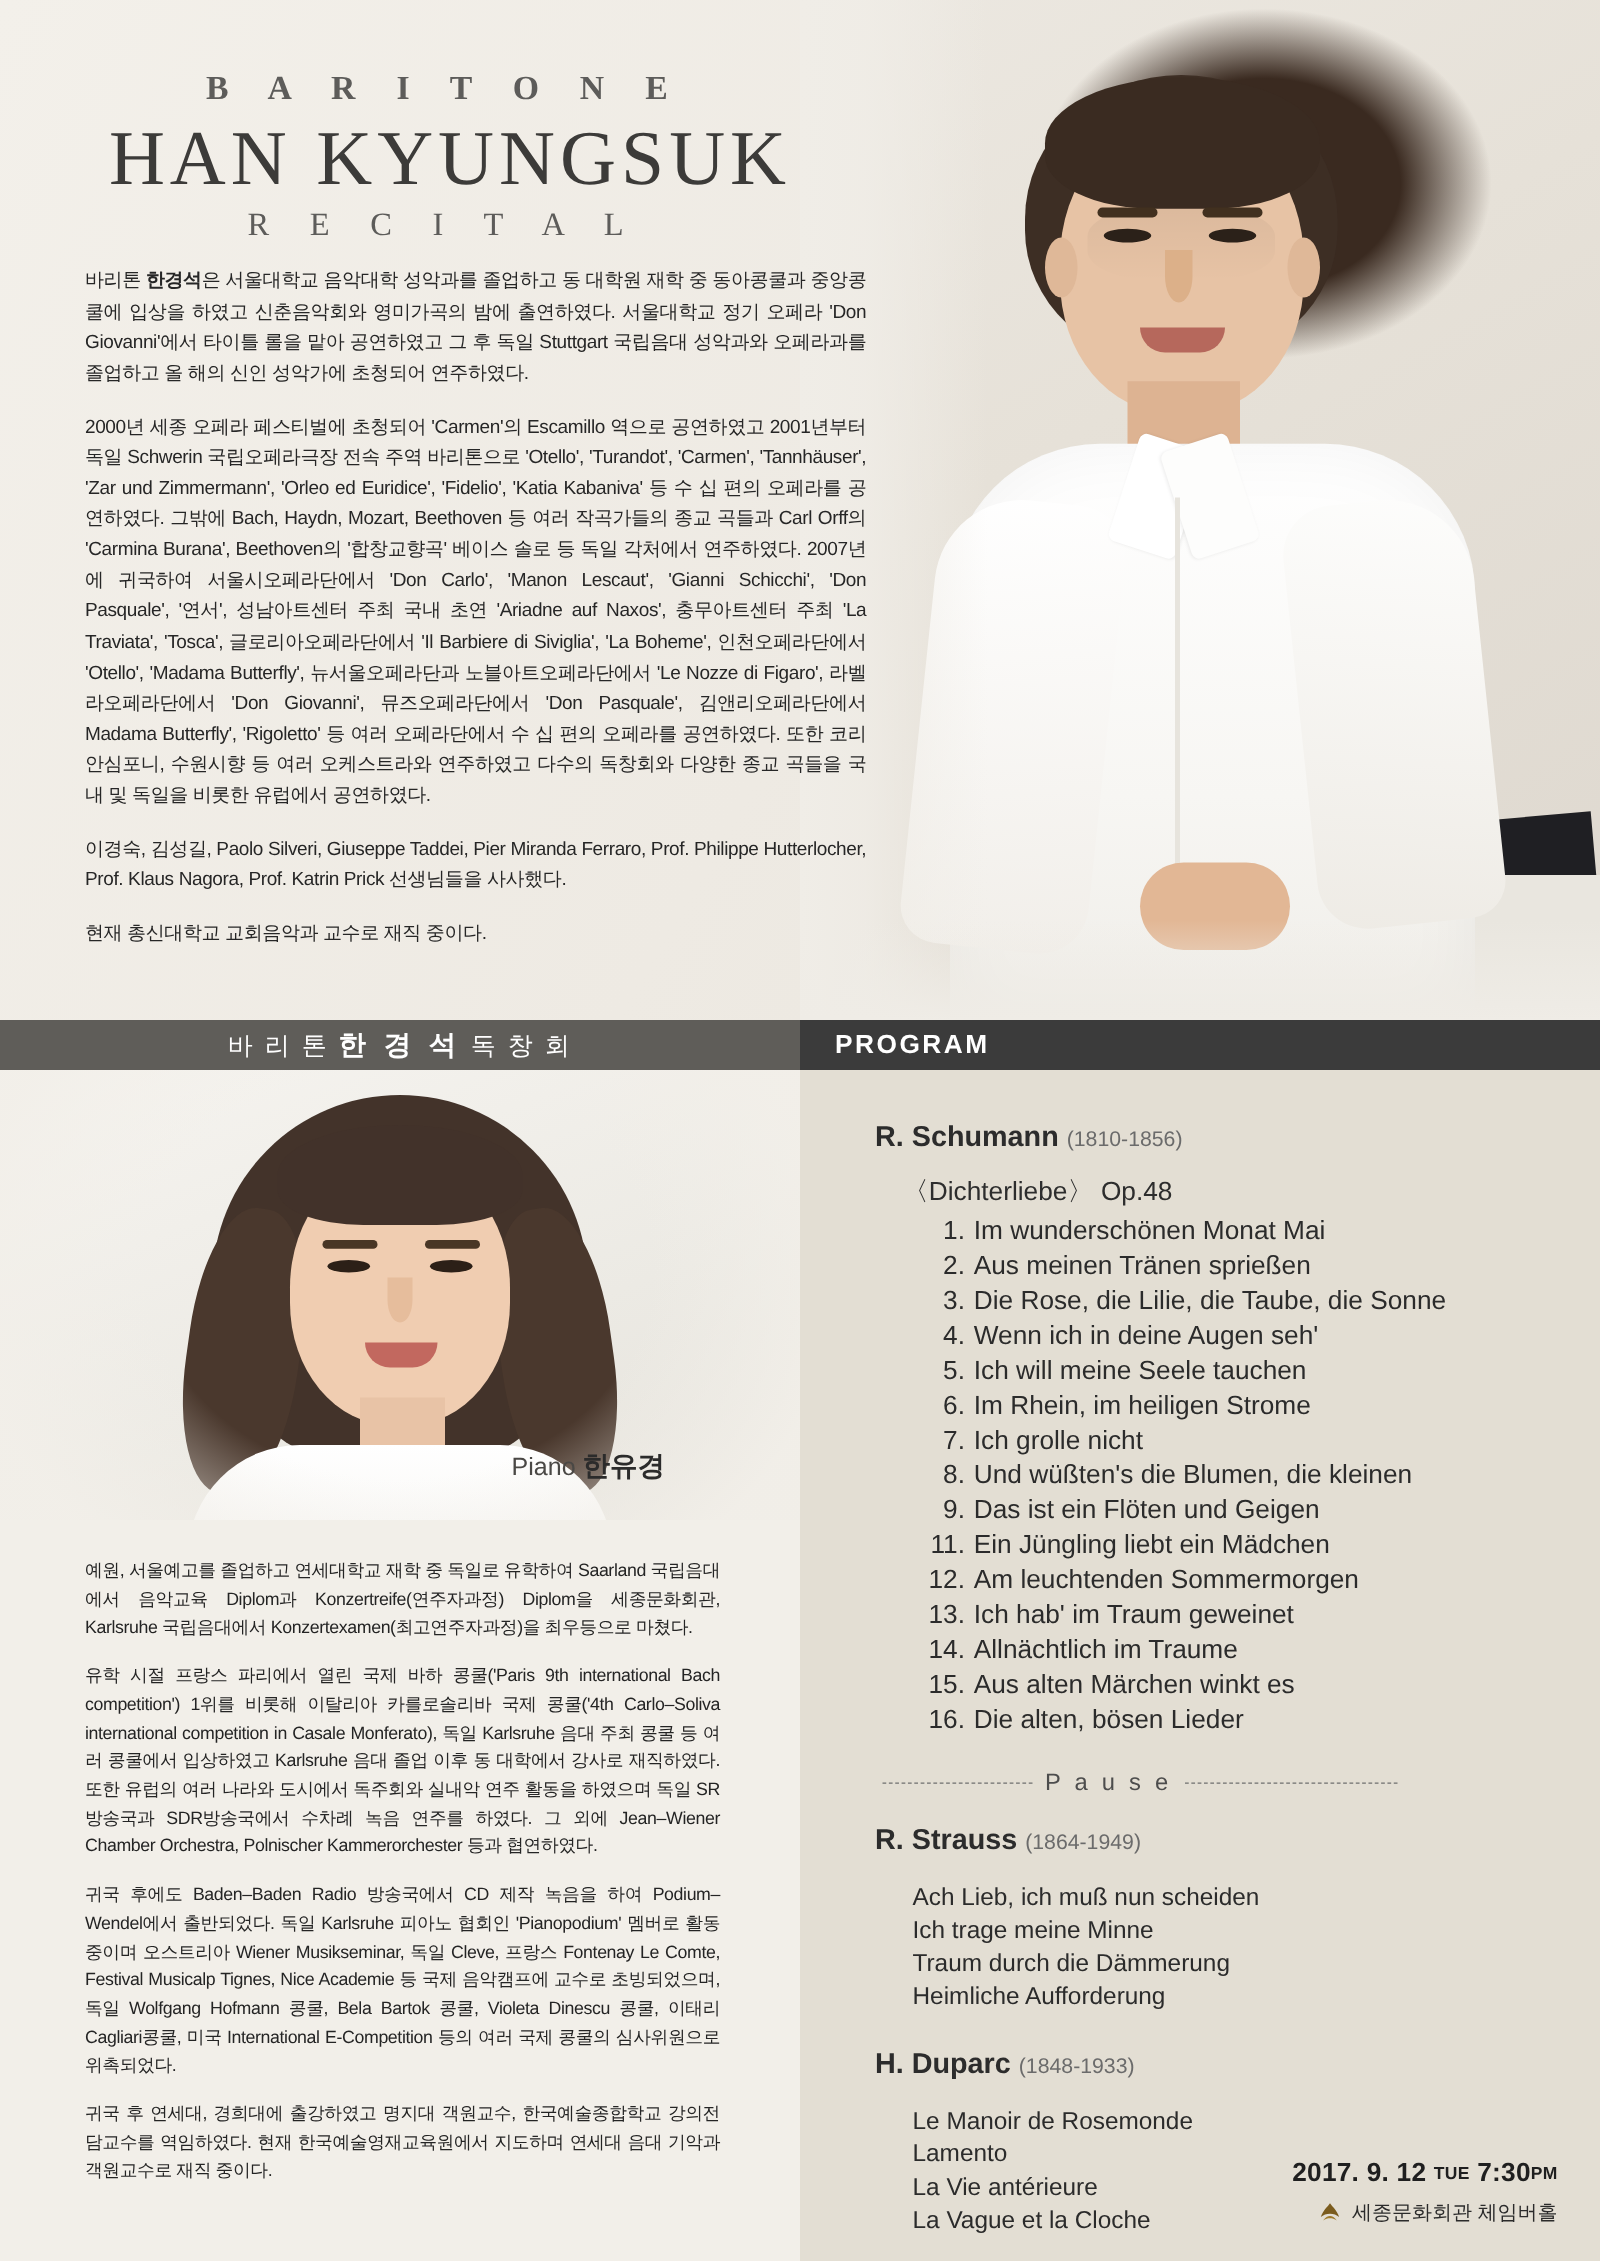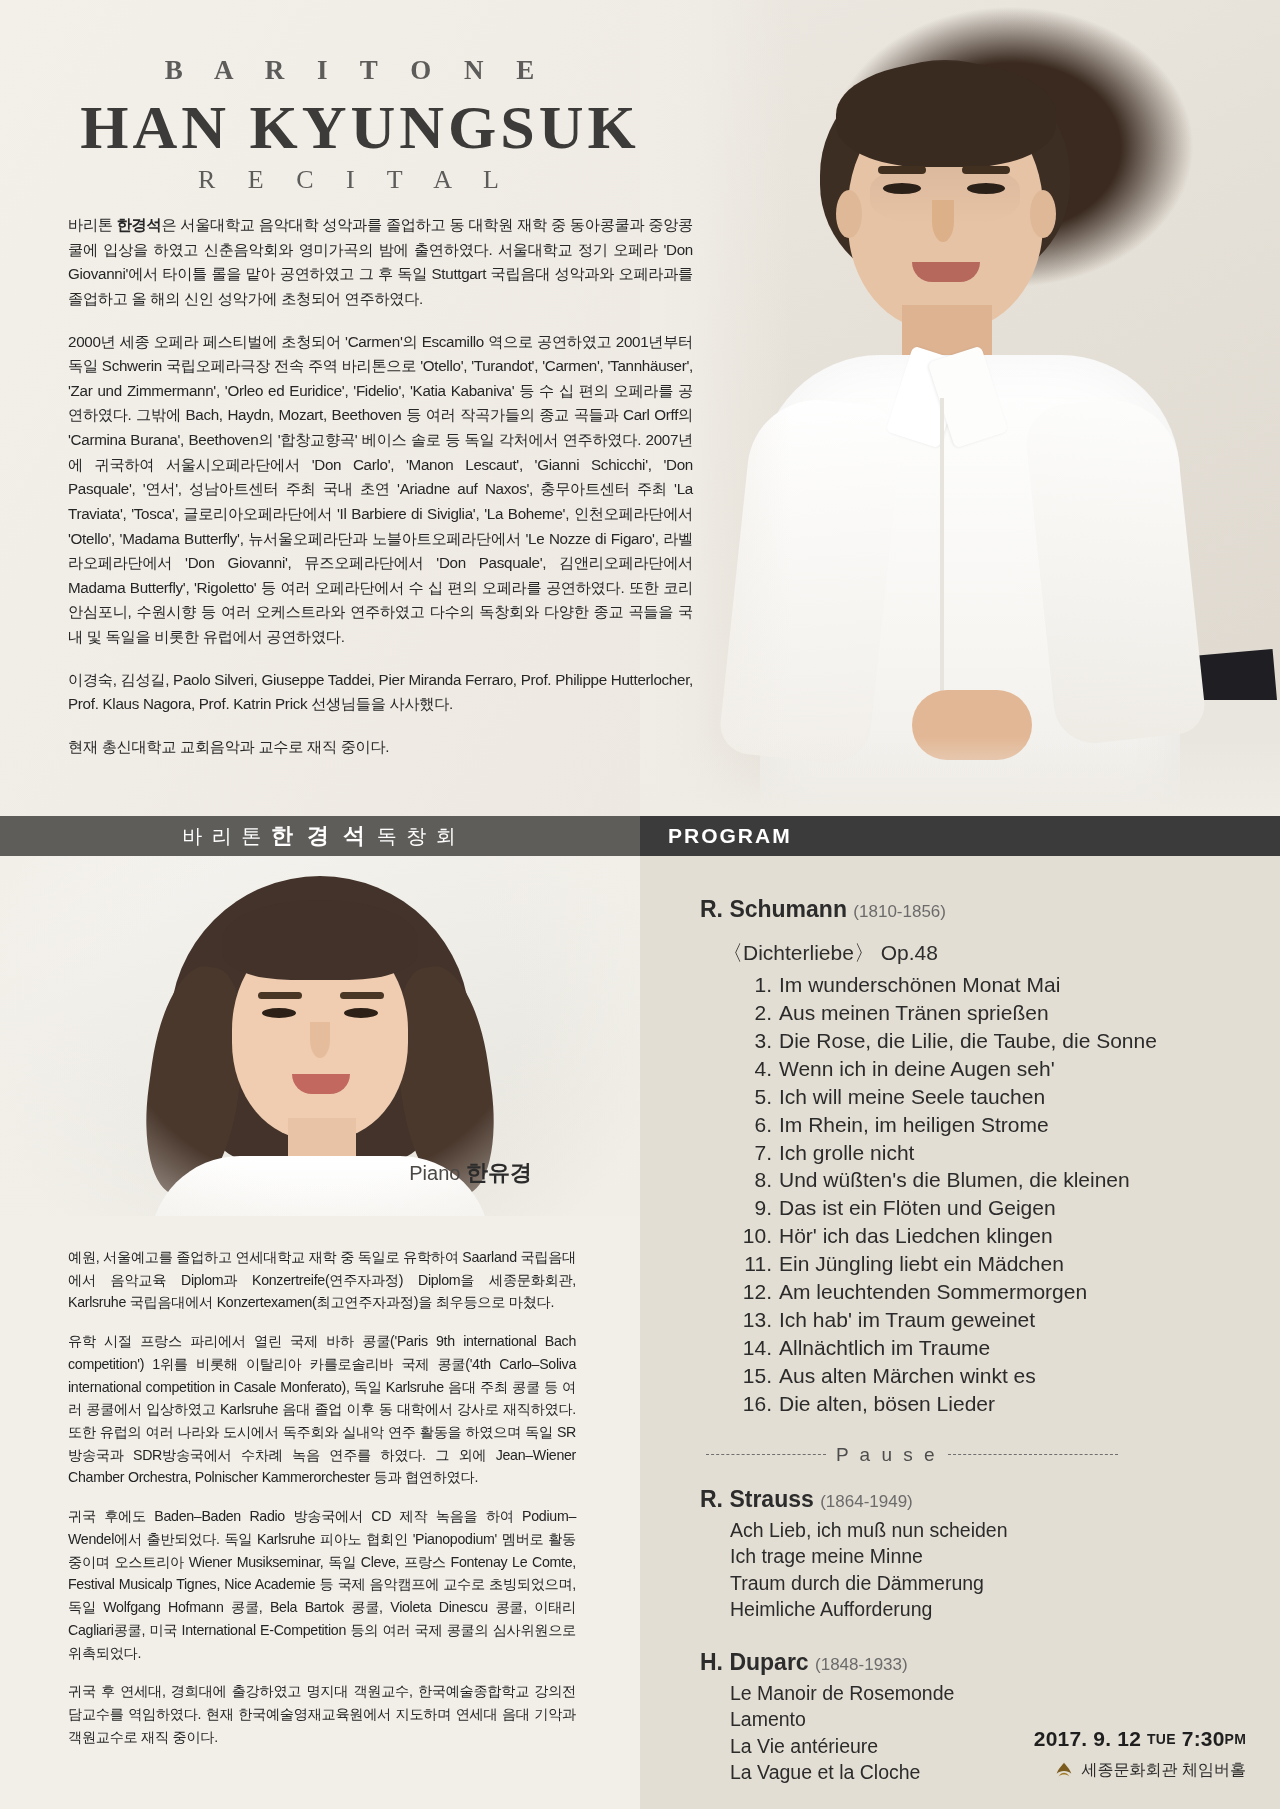--- a/index.html
+++ b/index.html
@@ -64,21 +64,21 @@
   .photo-fade-left{position:absolute;left:0;top:0;width:150px;height:816px;
           background:linear-gradient(90deg,#f0ede7 0%, rgba(240,237,231,0.85) 35%, rgba(240,237,231,0) 100%);}
   .photo-fade-bottom{position:absolute;left:0;bottom:0;width:640px;height:80px;
           background:linear-gradient(0deg,#efece6 0%, rgba(239,236,230,0) 100%);}
 
   
   .title-wrap{position:absolute;left:0;top:55px;width:700px;text-align:center;}
   .t-baritone{font-family:"Liberation Serif",serif;font-size:27px;letter-spacing:13px;color:#5d5c5a;
               font-weight:700;margin-left:12px;}
   .t-name{font-family:"Liberation Serif",serif;font-size:62px;letter-spacing:4px;color:#3c3b39;
-          font-weight:700;line-height:1.15;margin-top:6px;margin-left:20px;}
+          font-weight:400;line-height:1.15;margin-top:6px;margin-left:20px;}
   .t-recital{font-family:"Liberation Serif",serif;font-size:26px;letter-spacing:13px;color:#5d5c5a;
              margin-top:2px;margin-left:10px;}
 
   
   .bio{position:absolute;left:68px;top:213px;width:625px;font-size:15.2px;line-height:1.62;color:#262626;
        text-align:justify;letter-spacing:-0.3px;}
   .bio p{margin:0 0 18px 0;}
   .bio b{font-weight:bold;}
 
   
@@ -130,21 +130,21 @@
   .comp{font-size:23px;font-weight:bold;color:#2c2c2c;margin-bottom:2px;}
   .comp .yrs{font-size:17px;font-weight:normal;color:#6b6b6b;}
   .work{font-size:21px;margin:16px 0 4px 22px;color:#2d2d2d;}
   ol.items{list-style:none;margin:0;padding:0 0 0 42px;}
   ol.items li{font-size:21px;line-height:1.33;color:#2b2b2b;white-space:nowrap;}
   ol.items li .num{display:inline-block;width:30px;text-align:right;margin-right:7px;}
   .pause{display:flex;align-items:center;gap:10px;margin:22px 0 20px 6px;color:#4d4d4d;}
   .pause .line{flex:0 0 120px;border-top:1px dashed #6f6f6f;height:0;}
   .pause .line.long{flex:0 0 170px;}
   .pause .lbl{font-size:19px;letter-spacing:3px;}
-  .songs{margin:4px 0 0 30px;}
+  .songs{margin:20px 0 0 30px;}
   .songs div{font-size:19.5px;line-height:1.36;color:#2b2b2b;}
   .blk{margin-bottom:26px;}
 
   .footer{position:absolute;right:34px;bottom:28px;text-align:right;}
   .f-date{font-size:21px;font-weight:bold;color:#1f1f1f;letter-spacing:0.2px;}
   .f-date .sm{font-size:14px;font-weight:bold;vertical-align:2px;}
   .f-venue{margin-top:8px;font-size:16px;color:#2b2b2b;display:flex;align-items:center;justify-content:flex-end;gap:7px;}
   .f-logo{width:22px;height:22px;}
 </style>
 </head>
@@ -244,21 +244,20 @@
         <ol class="items">
           <li><span class="num">1.</span><span>Im wunderschönen Monat Mai</span></li>
           <li><span class="num">2.</span><span>Aus meinen Tränen sprießen</span></li>
           <li><span class="num">3.</span><span>Die Rose, die Lilie, die Taube, die Sonne</span></li>
           <li><span class="num">4.</span><span>Wenn ich in deine Augen seh'</span></li>
           <li><span class="num">5.</span><span>Ich will meine Seele tauchen</span></li>
           <li><span class="num">6.</span><span>Im Rhein, im heiligen Strome</span></li>
           <li><span class="num">7.</span><span>Ich grolle nicht</span></li>
           <li><span class="num">8.</span><span>Und wüßten's die Blumen, die kleinen</span></li>
           <li><span class="num">9.</span><span>Das ist ein Flöten und Geigen</span></li>
-          <li><span class="num">10.</span><span>Hör' ich das Liedchen klingen</span></li>
           <li><span class="num">11.</span><span>Ein Jüngling liebt ein Mädchen</span></li>
           <li><span class="num">12.</span><span>Am leuchtenden Sommermorgen</span></li>
           <li><span class="num">13.</span><span>Ich hab' im Traum geweinet</span></li>
           <li><span class="num">14.</span><span>Allnächtlich im Traume</span></li>
           <li><span class="num">15.</span><span>Aus alten Märchen winkt es</span></li>
           <li><span class="num">16.</span><span>Die alten, bösen Lieder</span></li>
         </ol>
       </div>
 
       <div class="pause">

